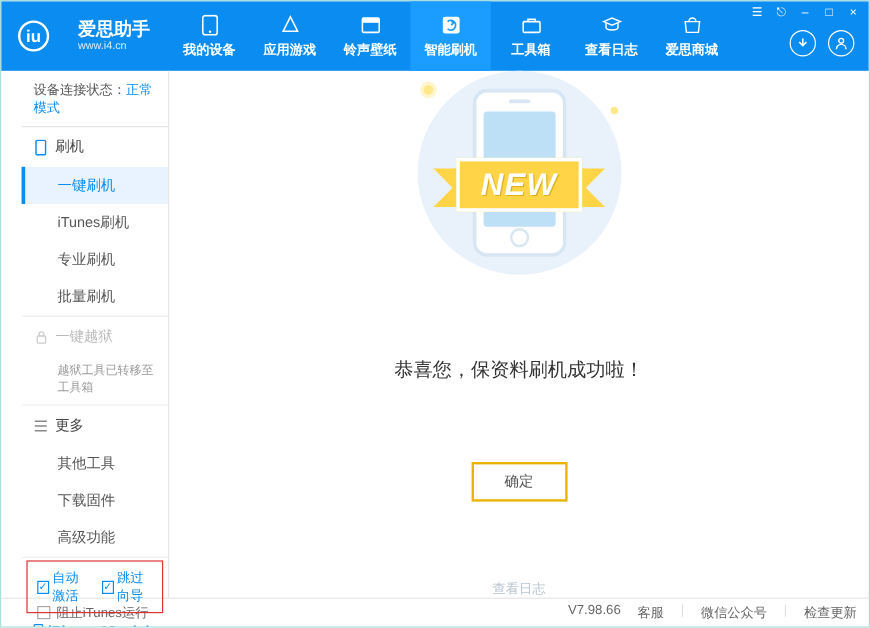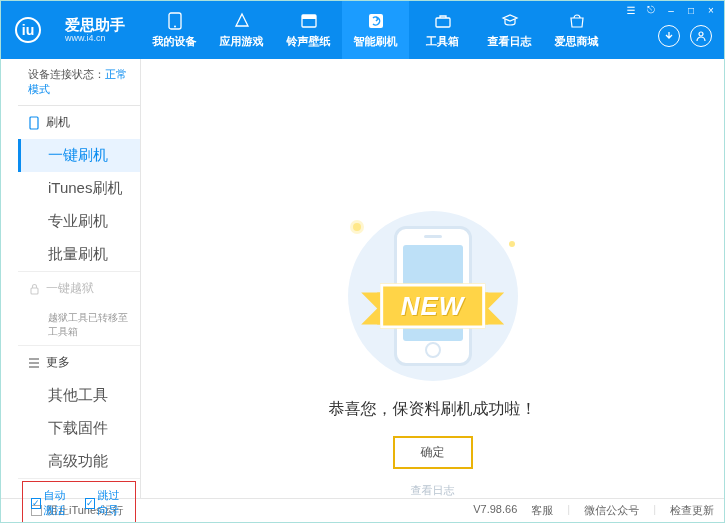--- a/index.html
+++ b/index.html
@@ -17,32 +17,32 @@
 .win-btn { width: 14px; height: 14px; cursor: pointer; display: flex; align-items: center; justify-content: center; }
 .header-right { position: absolute; right: 12px; top: 24px; display: flex; gap: 10px; }
 .circ-btn { width: 22px; height: 22px; border: 1.5px solid #fff; border-radius: 50%; display: flex; align-items: center; justify-content: center; font-size: 12px; cursor: pointer; }
 .body { display: flex; height: calc(100% - 58px - 24px); }
 .sidebar { width: 140px; border-right: 1px solid #e5e5e5; display: flex; flex-direction: column; font-size: 12px; position: relative; padding-left: 17px; }
 .conn-status { padding: 8px 10px; border-bottom: 1px solid #e5e5e5; font-size: 11px; color: #555; }
 .conn-mode { color: #0a8cf0; }
 .side-section { border-bottom: 1px solid #eee; }
 .side-head { padding: 8px 10px; display: flex; align-items: center; gap: 6px; color: #444; font-size: 12px; }
 .side-head-icon { width: 12px; height: 12px; display: inline-flex; align-items: center; justify-content: center; }
-.side-item { padding: 7px 10px 7px 30px; color: #555; cursor: pointer; font-size: 15px; }
+.side-item { padding: 7px 10px 7px 30px; color: #555; cursor: pointer; font-size: 12px; }
 .side-item.active { background: #e8f3ff; color: #0a8cf0; border-left: 3px solid #0a8cf0; padding-left: 27px; }
 .side-note { padding: 6px 10px 6px 30px; font-size: 10px; color: #999; line-height: 1.4; }
 .side-grey { color: #bbb; }
 .chk-row { padding: 6px 8px; display: flex; gap: 12px; color: #0a8cf0; font-size: 11px; border: 1.5px solid #d33; margin: 2px 4px; }
 .chk { display: flex; align-items: center; gap: 3px; }
 .chkbox { width: 11px; height: 11px; border: 1px solid #0a8cf0; display: inline-flex; align-items: center; justify-content: center; font-size: 9px; color: #0a8cf0; }
 .device-block { padding: 6px 10px; }
 .device-name { color: #0a8cf0; font-size: 12px; font-weight: bold; display: flex; align-items: center; gap: 4px; }
 .device-icon { width: 8px; height: 12px; border: 1.2px solid #0a8cf0; border-radius: 1px; display: inline-block; }
 .badge { display: inline-block; border: 1px solid #ccc; border-radius: 2px; padding: 1px 4px; font-size: 9px; color: #888; margin-top: 3px; }
-.main { flex: 1; position: relative; display: flex; flex-direction: column; align-items: center; justify-content: flex-end; }
+.main { flex: 1; position: relative; display: flex; flex-direction: column; align-items: center; justify-content: space-between; }
 .illus { width: 220px; height: 170px; position: relative; margin-bottom: 18px; }
 .circle-bg { width: 170px; height: 170px; background: #e9f2fb; border-radius: 50%; position: absolute; left: 50%; top: 50%; transform: translate(-50%, -50%); }
 .phone { width: 78px; height: 140px; background: #fff; border: 3px solid #d8e6f3; border-radius: 12px; position: absolute; left: 50%; top: 50%; transform: translate(-50%, -50%); z-index: 2; }
 .phone::before { content: ""; position: absolute; top: 6px; left: 50%; transform: translateX(-50%); width: 18px; height: 3px; background: #d8e6f3; border-radius: 2px; }
 .phone::after { content: ""; position: absolute; bottom: 5px; left: 50%; transform: translateX(-50%); width: 12px; height: 12px; border: 2px solid #d8e6f3; border-radius: 50%; }
 .phone-screen { position: absolute; top: 16px; left: 6px; right: 6px; bottom: 22px; background: #bde0f7; border-radius: 3px; }
 .shine1 { position: absolute; width: 8px; height: 8px; background: #ffe88a; border-radius: 50%; left: 30px; top: 12px; z-index: 3; box-shadow: 0 0 0 3px rgba(255,232,138,0.4); }
 .shine2 { position: absolute; width: 6px; height: 6px; background: #ffe88a; border-radius: 50%; right: 28px; top: 30px; z-index: 3; }
 .ribbon { position: absolute; left: 50%; top: 56%; transform: translate(-50%, -50%); z-index: 3; }
 .ribbon-main { background: #ffd447; color: #fff; font-weight: 900; font-style: italic; font-size: 26px; padding: 4px 18px; border: 3px solid #fff; position: relative; letter-spacing: 1px; text-shadow: 1px 1px 0 #e0b020; }

